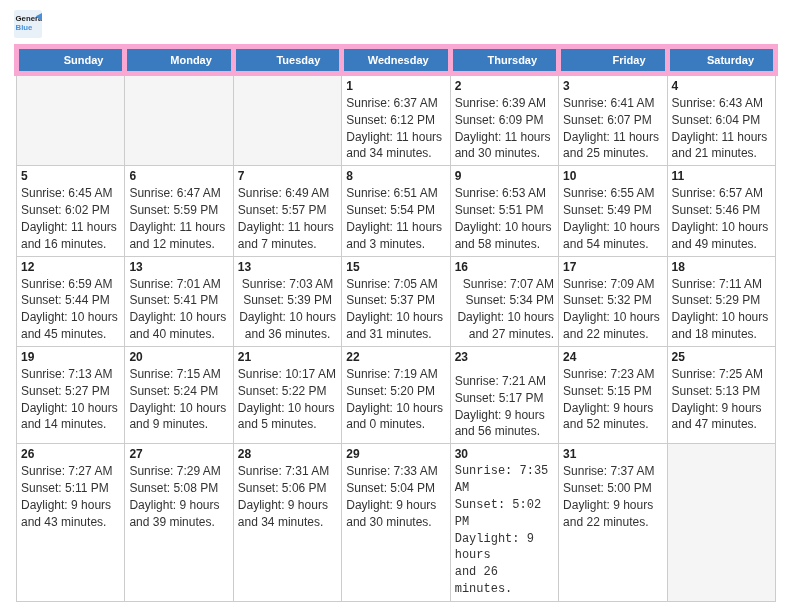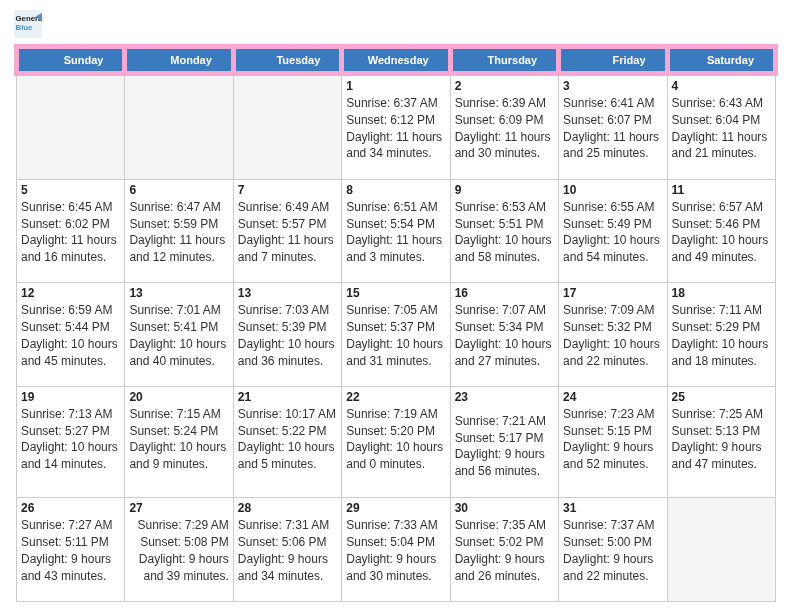--- a/index.html
+++ b/index.html
@@ -224,35 +224,35 @@
           </td>
           <td>
             <div class="day-num">13</div>
             <div class="day-info" style="white-space: pre-line;">Sunrise: 7:01 AM
 Sunset: 5:41 PM
 Daylight: 10 hours
 and 40 minutes.</div>
           </td>
           <td>
             <div class="day-num">13</div>
-            <div class="day-info" style="white-space: pre-line;">Sunrise: 7:03 AM
+            <div class="day-info" style="white-space: pre-line; text-align: center;">Sunrise: 7:03 AM
 Sunset: 5:39 PM
 Daylight: 10 hours
 and 36 minutes.</div>
           </td>
           <td>
             <div class="day-num">15</div>
             <div class="day-info" style="white-space: pre-line;">Sunrise: 7:05 AM
 Sunset: 5:37 PM
 Daylight: 10 hours
 and 31 minutes.</div>
           </td>
           <td>
             <div class="day-num">16</div>
-            <div class="day-info" style="white-space: pre-line;">Sunrise: 7:07 AM
+            <div class="day-info" style="white-space: pre-line; text-align: right;">Sunrise: 7:07 AM
 Sunset: 5:34 PM
 Daylight: 10 hours
 and 27 minutes.</div>
           </td>
           <td>
             <div class="day-num">17</div>
             <div class="day-info" style="white-space: pre-line;">Sunrise: 7:09 AM
 Sunset: 5:32 PM
 Daylight: 10 hours
 and 22 minutes.</div>
@@ -319,42 +319,42 @@
         <tr>
           <td>
             <div class="day-num">26</div>
             <div class="day-info" style="white-space: pre-line;">Sunrise: 7:27 AM
 Sunset: 5:11 PM
 Daylight: 9 hours
 and 43 minutes.</div>
           </td>
           <td>
             <div class="day-num">27</div>
-            <div class="day-info" style="white-space: pre-line; text-align: right;">Sunrise: 7:29 AM
+            <div class="day-info" style="white-space: pre-line;">Sunrise: 7:29 AM
 Sunset: 5:08 PM
 Daylight: 9 hours
 and 39 minutes.</div>
           </td>
           <td>
             <div class="day-num">28</div>
             <div class="day-info" style="white-space: pre-line;">Sunrise: 7:31 AM
 Sunset: 5:06 PM
 Daylight: 9 hours
 and 34 minutes.</div>
           </td>
           <td>
             <div class="day-num">29</div>
             <div class="day-info" style="white-space: pre-line;">Sunrise: 7:33 AM
 Sunset: 5:04 PM
 Daylight: 9 hours
 and 30 minutes.</div>
           </td>
           <td>
             <div class="day-num">30</div>
-            <div class="day-info" style="white-space: pre-line;">Sunrise: 7:35 AM
+            <div class="day-info" style="white-space: pre-line; font-family: Liberation Mono, monospace;">Sunrise: 7:35 AM
 Sunset: 5:02 PM
 Daylight: 9 hours
 and 26 minutes.</div>
           </td>
           <td>
             <div class="day-num">31</div>
             <div class="day-info" style="white-space: pre-line;">Sunrise: 7:37 AM
 Sunset: 5:00 PM
 Daylight: 9 hours
 and 22 minutes.</div>

